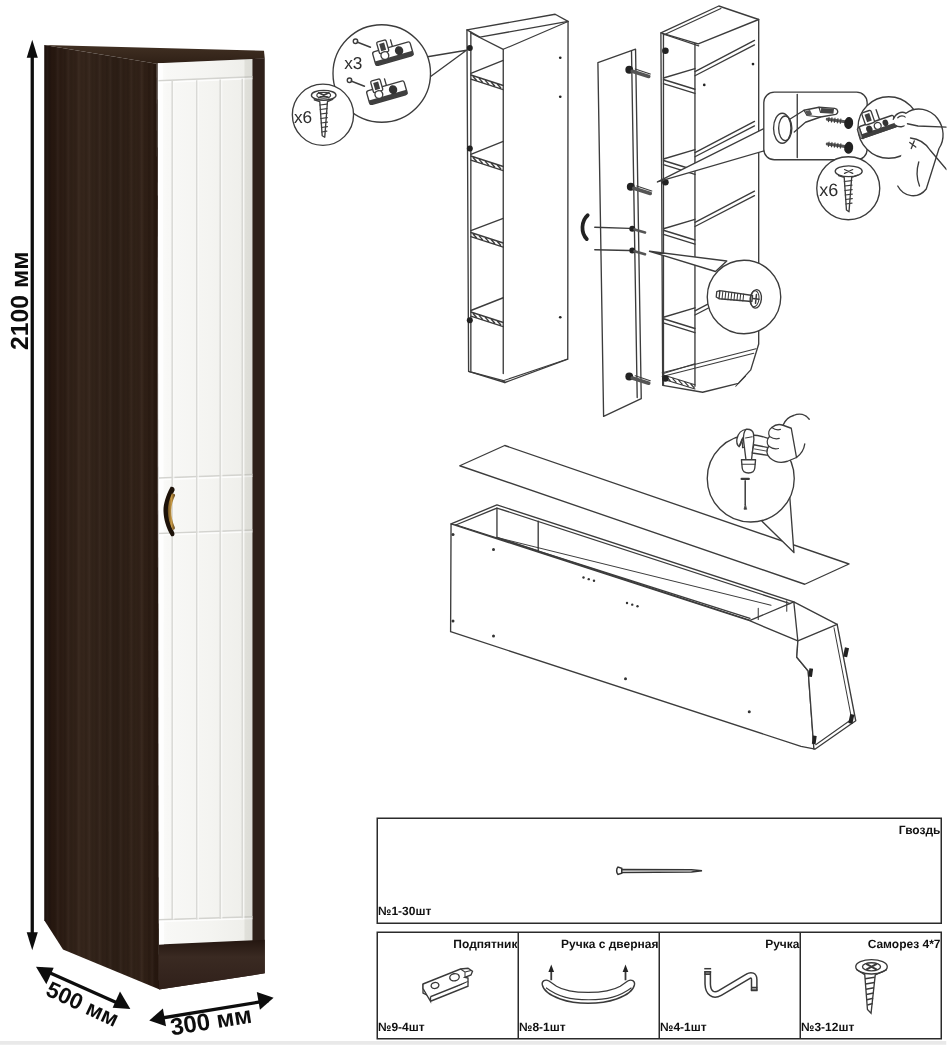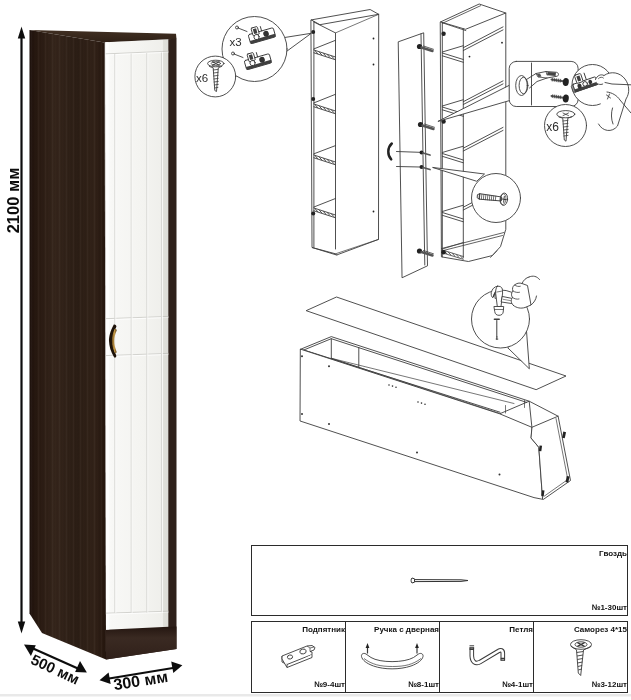--- a/index.html
+++ b/index.html
@@ -5,21 +5,21 @@
 html,body{margin:0;padding:0;}
 body{width:631px;height:700px;background:#fff;font-family:"Liberation Sans",sans-serif;position:relative;overflow:hidden;}
 svg.bg{position:absolute;left:0;top:0;}
 .tbl{position:absolute;left:251px;width:377px;border:1px solid #2b2b2b;box-sizing:border-box;background:#fff;}
 .t1{top:545px;height:71px;}
 .t2{top:621px;height:72px;}
 .row{display:flex;height:100%;}
 .cell{flex:1 1 0;position:relative;border-left:1px solid #2b2b2b;}
 .cell:first-child{border-left:none;}
 .hd{position:absolute;top:4px;left:0;right:0;text-align:right;font-size:8px;font-weight:bold;color:#111;line-height:8.5px;}
-.qt{position:absolute;bottom:3.5px;left:0;right:0;text-align:right;font-size:8px;font-weight:bold;color:#111;}
+.qt{position:absolute;bottom:3.5px;left:0;right:0;text-align:left;font-size:8px;font-weight:bold;color:#111;}
 .ic{position:absolute;left:0;right:0;top:14px;bottom:13px;display:flex;align-items:center;justify-content:center;}
 </style>
 </head>
 <body>
 <svg class="bg" width="631" height="700" viewBox="0 0 631 700">
 <defs>
 <linearGradient id="gside" x1="0" y1="0" x2="1" y2="0">
  <stop offset="0" stop-color="#1c100b"></stop>
  <stop offset="0.08" stop-color="#271810"></stop>
  <stop offset="0.33" stop-color="#35251b"></stop>
@@ -449,35 +449,35 @@
               <path d="M59,11.5 L59,5.5" stroke-width="1.2"></path>
               <path d="M59,1 L57.1,6 L60.9,6 Z" fill="#222" stroke="none"></path>
               <path d="M3.5,14.5 C3,12 5.5,10.5 8,12 L13,15.5 C22,21 46,21 55.5,15.5 L60.5,12 C63,10.5 65.5,12 65,14.5 C64.3,18 60,21.5 53,24 C42,27.8 26,27.8 15.5,24 C8.5,21.5 4.2,18 3.5,14.5 Z" fill="#fff"></path>
               <path d="M6,16.5 C14,22.5 22,24.5 34.5,24.5 C47,24.5 55,22.5 63,16.5" stroke-width="0.7"></path>
             </g>
           </svg>
  </div>
         <div class="qt">№8-1шт</div>
       </div>
  <div class="cell">
-        <div class="hd">Петля</div>
+        <div class="hd">Ручка</div>
         <div class="ic">
   <svg width="42" height="28" viewBox="0 0 42 28">
             <g fill="none">
               <path d="M5.8,3.5 L5.8,12 C6,18 9.5,20.5 14,18 L32.5,7 C34.8,5.5 36.8,6.3 36.8,9 L36.8,16.5" stroke="#3a3a3a" stroke-width="4.6"></path>
               <path d="M5.8,3.5 L5.8,12 C6,18 9.5,20.5 14,18 L32.5,7 C34.8,5.5 36.8,6.3 36.8,9 L36.8,16.5" stroke="#fff" stroke-width="2.6"></path>
               <path d="M3.5,3.9 L8.1,3.9 M3.6,5.4 L8,5.4 M34.6,16.1 L39,16.1 M34.7,14.4 L38.9,14.4" stroke="#3a3a3a" stroke-width="1.3"></path>
               <path d="M3.5,1.8 L8.1,1.8" stroke="#3a3a3a" stroke-width="1"></path>
             </g>
           </svg>
  </div>
         <div class="qt">№4-1шт</div>
       </div>
  <div class="cell">
-        <div class="hd">Саморез 4*15</div>
+        <div class="hd">Саморез 4*7</div>
         <div class="ic">
   <svg width="30" height="40" viewBox="0 0 30 40">
             <g stroke="#3a3a3a" stroke-width="0.9" fill="none">
               <ellipse cx="15" cy="6.5" rx="10.5" ry="4.8" fill="#fff"></ellipse>
               <ellipse cx="15" cy="6.5" rx="6" ry="2.7"></ellipse>
               <path d="M11.5,4.6 L18.5,8.4 M18.5,4.6 L11.5,8.4" stroke-width="1.3"></path>
               <path d="M4.8,8.2 L10.5,11.8 L12.3,35 L14.7,37.5 L17.5,12 L25.2,8.4"></path>
               <path d="M10.7,14.5 L17.2,13.5 M11,18 L17,17 M11.3,21.5 L16.7,20.5 M11.6,25 L16.4,24 M11.9,28.5 L16.1,27.5 M12.2,32 L15.8,31" stroke-width="0.9"></path>
             </g>
           </svg>

